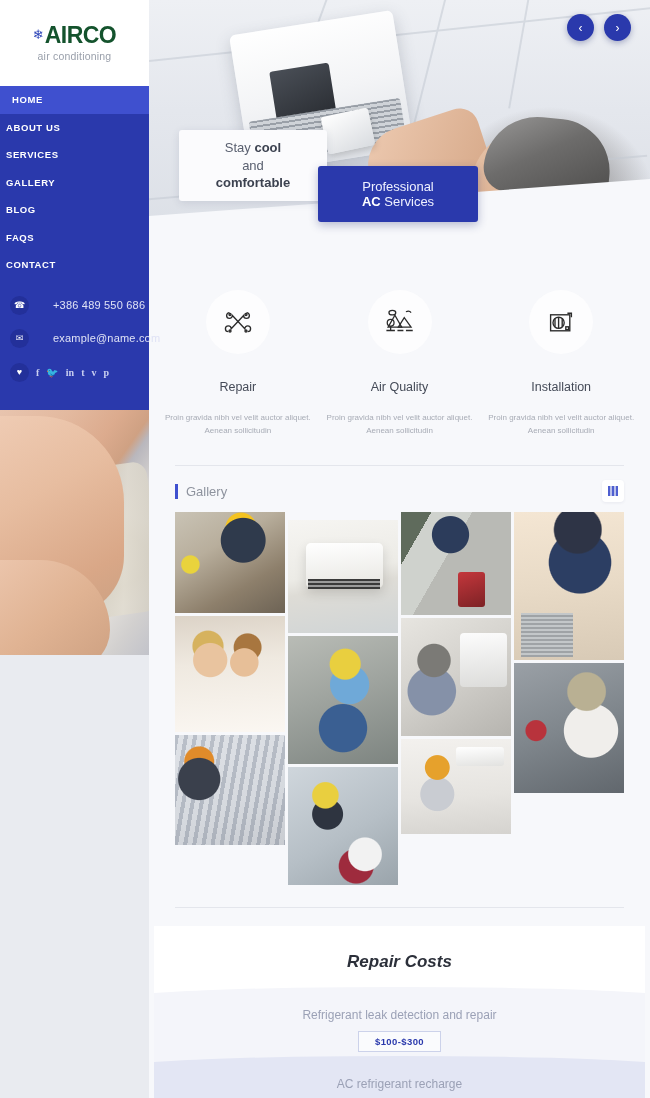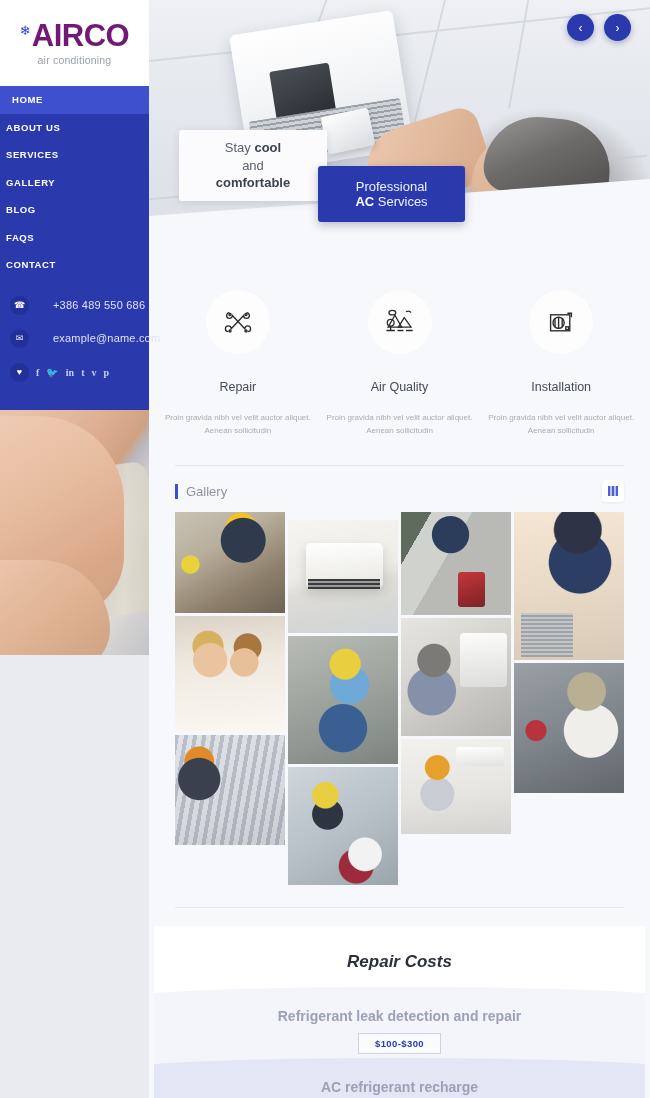--- a/index.html
+++ b/index.html
@@ -23,21 +23,21 @@
     height: 86px; background: #ffffff;
     display: flex; flex-direction: column;
     align-items: center; justify-content: center;
   }
   .logo-row { display: flex; align-items: flex-start; }
   .logo-flake {
     font-size: 13px; color: #2d45b8; line-height: 1;
     margin-top: 4px; margin-right: 1px;
   }
   .logo-name {
-    font-size: 31px; font-weight: bold; color: #701a75;
+    font-size: 23px; font-weight: bold; color: #14532d;
     letter-spacing: -0.5px; line-height: 1;
   }
   .logo-sub {
     font-size: 10.5px; color: #9aa0ab; margin-top: 3px;
     letter-spacing: 0.2px;
   }
   .nav { background: #2a39ac; padding-bottom: 12px; }
   .nav-item {
     display: block; height: 27.5px; line-height: 27.5px;
     padding-left: 6px; color: #ffffff;
@@ -191,21 +191,21 @@
     display: flex; align-items: center; justify-content: center;
     text-align: center; padding: 9px 6px; z-index: 4;
     box-shadow: 0 2px 8px rgba(50,60,90,.12);
   }
   .cap-white span {
     font-size: 13px; color: #5a6070; line-height: 1.35;
   }
   .cap-white b { color: #3c4250; }
   .cap-blue {
     position: absolute; left: 169px; top: 166px;
-    width: 147px; height: 56px;
+    width: 160px; height: 56px;
     background: #2a39ac; border-radius: 3px;
     display: flex; align-items: center; justify-content: center;
     text-align: center; z-index: 5;
     box-shadow: 0 3px 10px rgba(30,40,110,.3);
   }
   .cap-blue span { font-size: 13px; color: #eef0ff; }
   .cap-blue b { color: #ffffff; }
 
   
   .main {
@@ -272,21 +272,21 @@
     text-align: center; font-size: 17px; color: #2c303a;
     padding: 26px 0 24px 0; font-weight: bold; font-style: italic;
   }
   .cost-row {
     position: relative; text-align: center; padding: 12px 0 13px 0;
   }
   .cost-row .curve {
     position: absolute; left: -6%; top: -9px; width: 112%; height: 22px;
     border-radius: 50% 50% 0 0;
   }
-  .cost-label { font-size: 14px; color: #9ba1b6; position: relative; font-weight: bold; }
+  .cost-label { font-size: 12px; color: #9ba1b6; position: relative; }
   .cost-price {
     display: inline-block; margin-top: 9px; position: relative;
     border: 1px solid #ccd2ea; background: rgba(255,255,255,.55);
     color: #2a39ac; font-size: 9.5px; font-weight: bold;
     padding: 4px 16px; letter-spacing: .4px; cursor: pointer;
   }
 </style>
 </head>
 <body>
 

